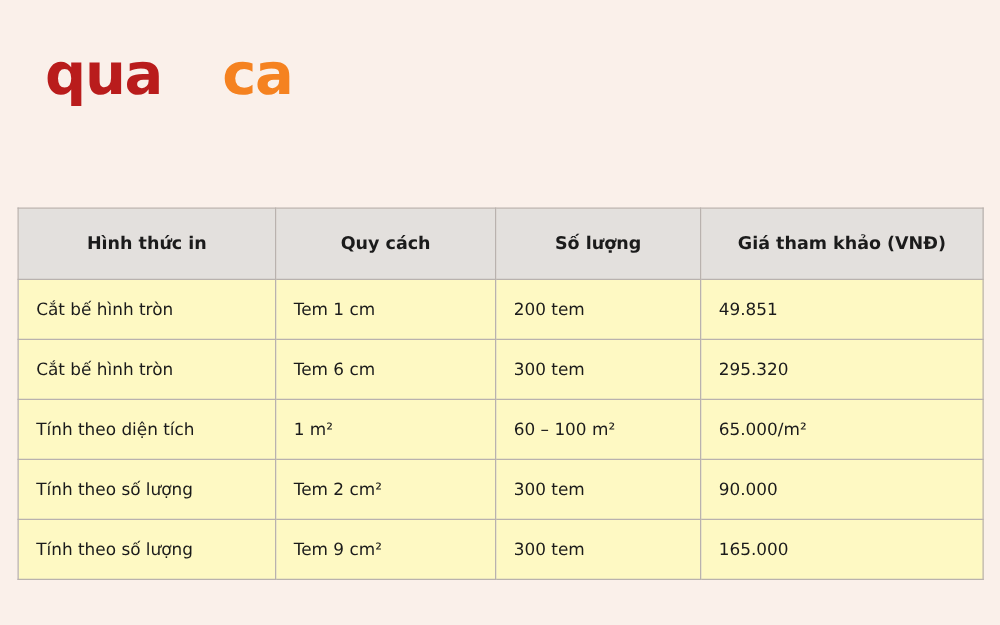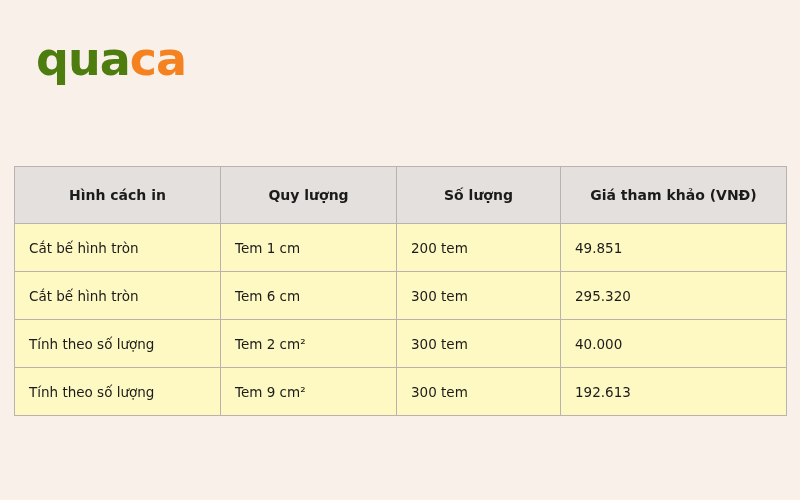--- a/index.html
+++ b/index.html
@@ -22,22 +22,22 @@
   .logo {
     position: absolute;
     left: 36px;
     top: 36px;
     font-family: "DejaVu Sans", sans-serif;
     font-size: 46px;
     font-weight: bold;
     letter-spacing: -1px;
     line-height: 1;
   }
-  .logo .part-a { color: #4d7c0f; }
-  .logo .part-b { color: #f58220; }
+  .logo .part-a { color: #b91c1c; }
+  .logo .part-b { color: #f58220; margin-left: 48px; }
 
   .title {
     position: absolute;
     left: 0;
     right: 0;
     top: 104px;
     text-align: center;
     font-size: 31px;
     font-weight: bold;
     color: #141414;
@@ -93,48 +93,54 @@
   <div class="table-wrap">
     <table class="price-table">
       <colgroup>
         <col class="col-1">
         <col class="col-2">
         <col class="col-3">
         <col class="col-4">
       </colgroup>
       <thead>
         <tr>
-          <th>Hình cách in</th>
-          <th>Quy lượng</th>
+          <th>Hình thức in</th>
+          <th>Quy cách</th>
           <th>Số lượng</th>
           <th>Giá tham khảo (VNĐ)</th>
         </tr>
       </thead>
       <tbody>
         <tr>
           <td>Cắt bế hình tròn</td>
           <td>Tem 1 cm</td>
           <td>200 tem</td>
           <td>49.851</td>
         </tr>
         <tr>
           <td>Cắt bế hình tròn</td>
           <td>Tem 6 cm</td>
           <td>300 tem</td>
           <td>295.320</td>
         </tr>
         <tr>
+          <td>Tính theo diện tích</td>
+          <td>1 m²</td>
+          <td>60 – 100 m²</td>
+          <td>65.000/m²</td>
+        </tr>
+        <tr>
           <td>Tính theo số lượng</td>
           <td>Tem 2 cm²</td>
           <td>300 tem</td>
-          <td>40.000</td>
+          <td>90.000</td>
         </tr>
         <tr>
           <td>Tính theo số lượng</td>
           <td>Tem 9 cm²</td>
           <td>300 tem</td>
-          <td>192.613</td>
+          <td>165.000</td>
         </tr>
       </tbody>
     </table>
   </div>
 
 </div>
 
 </body></html>

